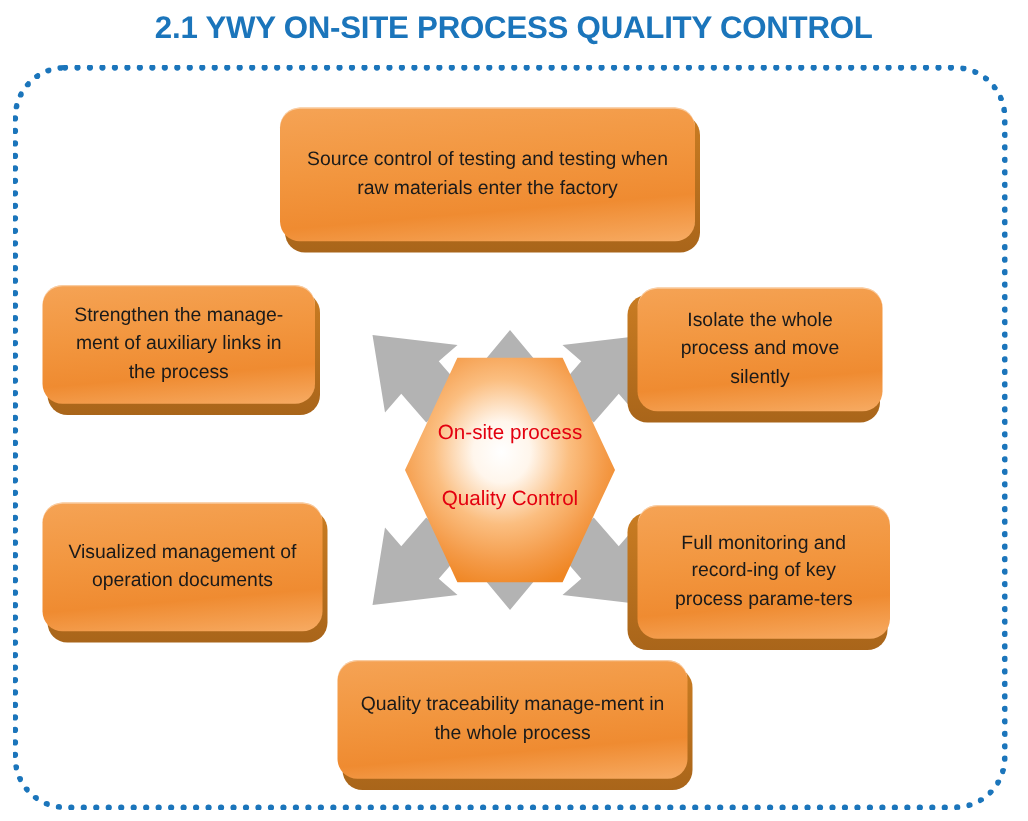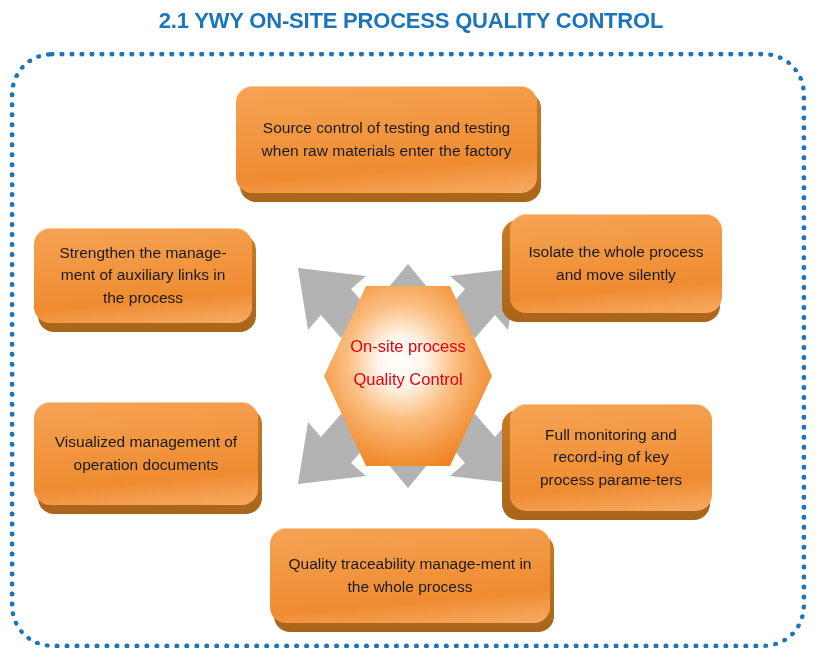--- a/index.html
+++ b/index.html
@@ -21,21 +21,21 @@
     background: #ffffff;
   }
 
   
   #page-title {
     position: absolute;
     left: 0;
     top: 8px;
     width: 822px;
     text-align: center;
-    font-size: 22px;
+    font-size: 25px;
     font-weight: bold;
     color: #1b75bb;
     letter-spacing: -0.2px;
     white-space: nowrap;
   }
 
   
   #dotted-frame {
     position: absolute;
     left: 10px;
@@ -78,23 +78,23 @@
   
   .dir-down .face   { left: 0;  top: 0;  right: 4px;  bottom: 9px; }
   .dir-down .back   { left: 4px; top: 6px; width: calc(100% - 4px); height: calc(100% - 6px); }
 
   .dir-downleft .face  { left: 8px; top: 0;  right: 0;  bottom: 9px; }
   .dir-downleft .back  { left: 0;  top: 6px; width: calc(100% - 2px); height: calc(100% - 6px); }
 
   .proc-box .txt { display: block; }
 
   
-  #box-top        { left: 236px; top: 86px;  width: 305px; height: 116px; }
+  #box-top        { left: 224px; top: 86px;  width: 336px; height: 116px; }
   #box-upper-left { left: 34px;  top: 228px; width: 222px; height: 104px; padding-left: 36px; }
-  #box-upper-right{ left: 502px; top: 214px; width: 220px; height: 108px; border-radius: 13px; }
+  #box-upper-right{ left: 502px; top: 230px; width: 204px; height: 108px; border-radius: 13px; }
   #box-lower-left { left: 34px;  top: 402px; width: 228px; height: 112px; padding-left: 48px; }
   #box-lower-right{ left: 502px; top: 404px; width: 210px; height: 116px; }
   #box-bottom     { left: 270px; top: 528px; width: 284px; height: 104px; }
 
   
   #hub {
     position: absolute;
     left: 302px;
     top: 270px;
     width: 212px;
@@ -119,21 +119,21 @@
     left: 0;
     top: 68px;
     width: 212px;
     text-align: center;
     color: #e3000f;
     font-weight: normal;
     font-size: 16.5px;
     line-height: 1.0;
     pointer-events: none;
   }
-  #hub-label .l2 { display: block; margin-top: 16px; }
+  #hub-label .l2 { display: block; margin-top: 36px; }
 </style>
 </head>
 <body>
 
 <div id="page">
 
   <div id="page-title">2.1 YWY ON-SITE PROCESS QUALITY CONTROL</div>
 
   <div id="dotted-frame"></div>
 

